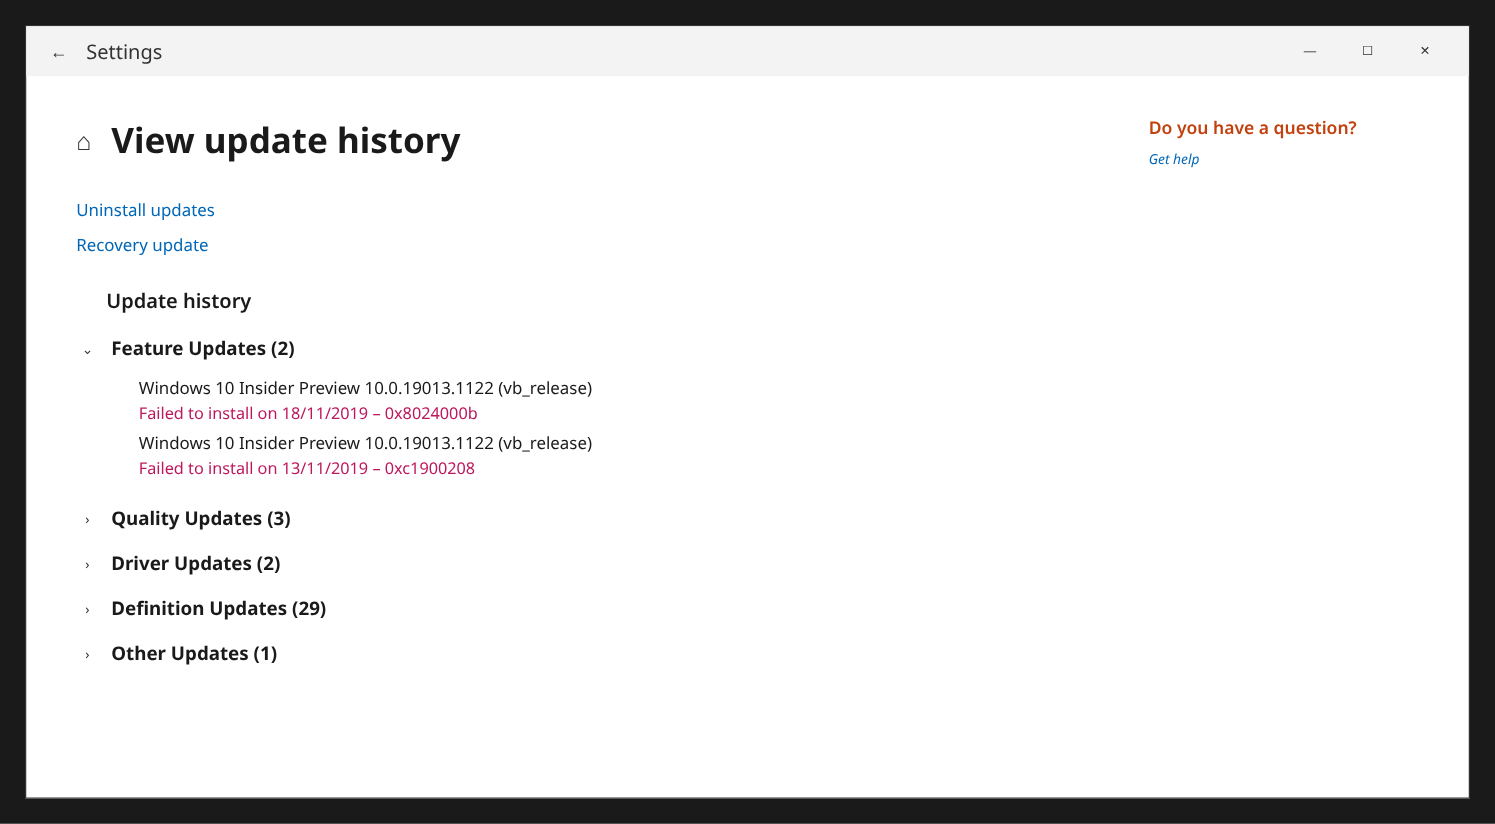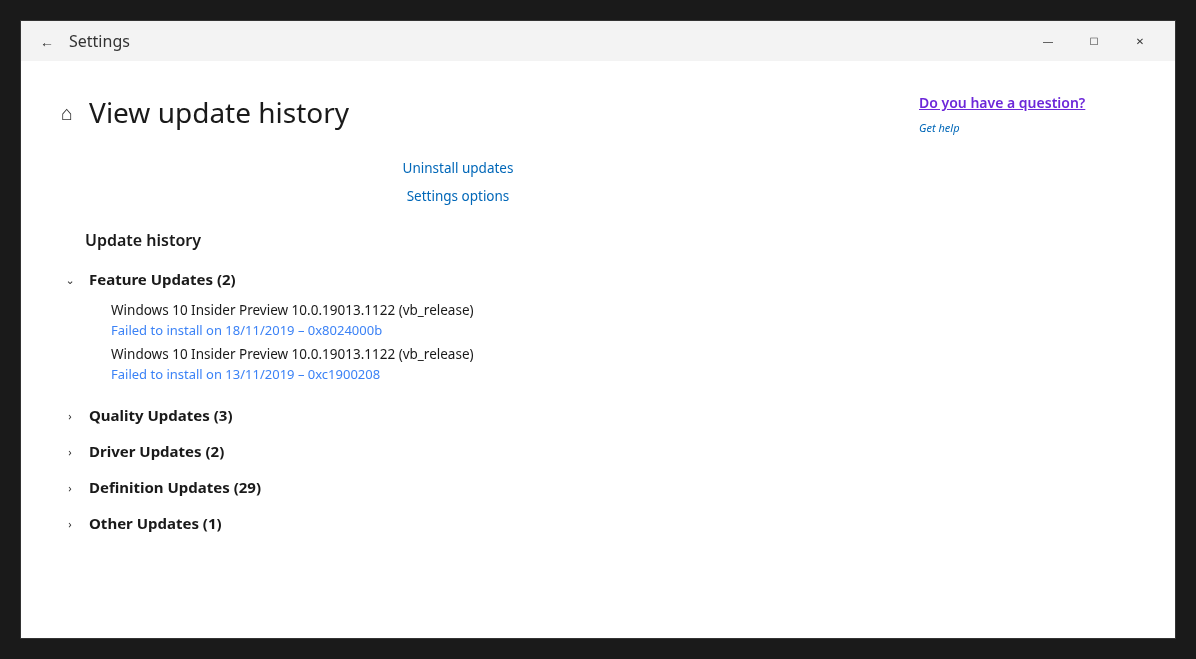--- a/index.html
+++ b/index.html
@@ -94,36 +94,35 @@
       margin-bottom: 28px;
     }
 
     .home-icon {
       font-size: 20px;
       color: #333;
     }
 
     .page-title {
       font-size: 28px;
-      font-weight: 400;
+      font-weight: 700;
       color: #1a1a1a;
     }
 
     .links-section {
       margin-bottom: 24px;
     }
 
     .link-item {
       display: block;
       color: #0067b8;
       font-size: 13.5px;
       text-decoration: none;
       margin-bottom: 10px;
       cursor: pointer;
-      text-align: center;
     }
 
     .section-title {
       font-size: 16px;
       font-weight: 600;
       color: #1a1a1a;
       margin-bottom: 12px;
       margin-left: 24px;
     }
 
@@ -164,36 +163,35 @@
 
     .update-item-name {
       font-size: 13.5px;
       color: #1a1a1a;
       margin-bottom: 2px;
       margin-top: 6px;
     }
 
     .update-item-status {
       font-size: 13px;
-      color: #3b82f6;
+      color: #be185d;
       margin-bottom: 4px;
     }
 
     .sidebar-right {
       width: 280px;
       padding: 32px 24px 32px 24px;
       flex-shrink: 0;
     }
 
     .sidebar-question {
       font-size: 14px;
       font-weight: 600;
-      color: #6d28d9;
+      color: #c2410c;
       margin-bottom: 8px;
-      text-decoration: underline;
     }
 
     .sidebar-link {
       display: block;
       color: #0067b8;
       font-size: 11px;
       text-decoration: none;
       cursor: pointer;
       font-style: italic;
     }
@@ -218,21 +216,21 @@
   <div class="content">
     <div class="main-content">
 
       <div class="page-header">
         <span class="home-icon">⌂</span>
         <h1 class="page-title">View update history</h1>
       </div>
 
       <div class="links-section">
         <a class="link-item">Uninstall updates</a>
-        <a class="link-item">Settings options</a>
+        <a class="link-item">Recovery update</a>
       </div>
 
       <div>
         <div class="section-title">Update history</div>
 
         <div class="update-group">
           <div class="update-group-header">
             <span class="chevron">⌄</span>
             <span class="update-group-label">Feature Updates (2)</span>
           </div>

